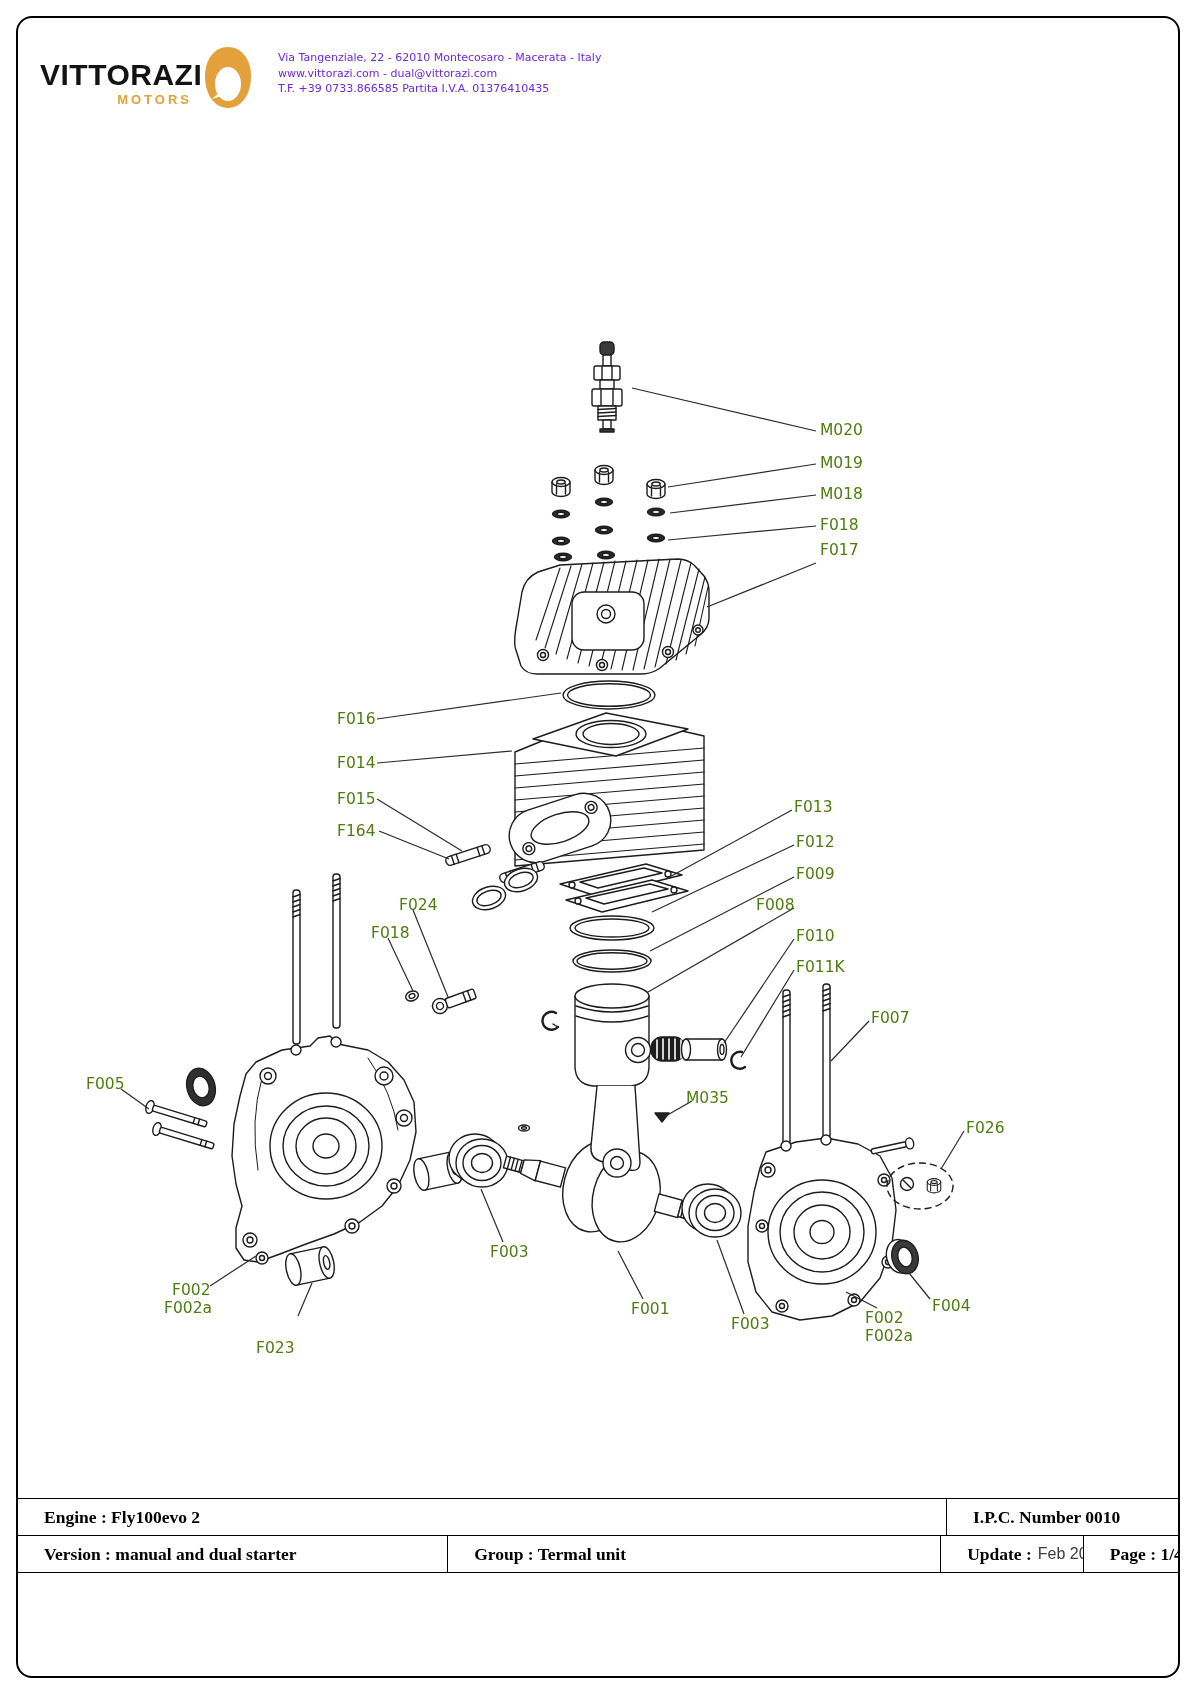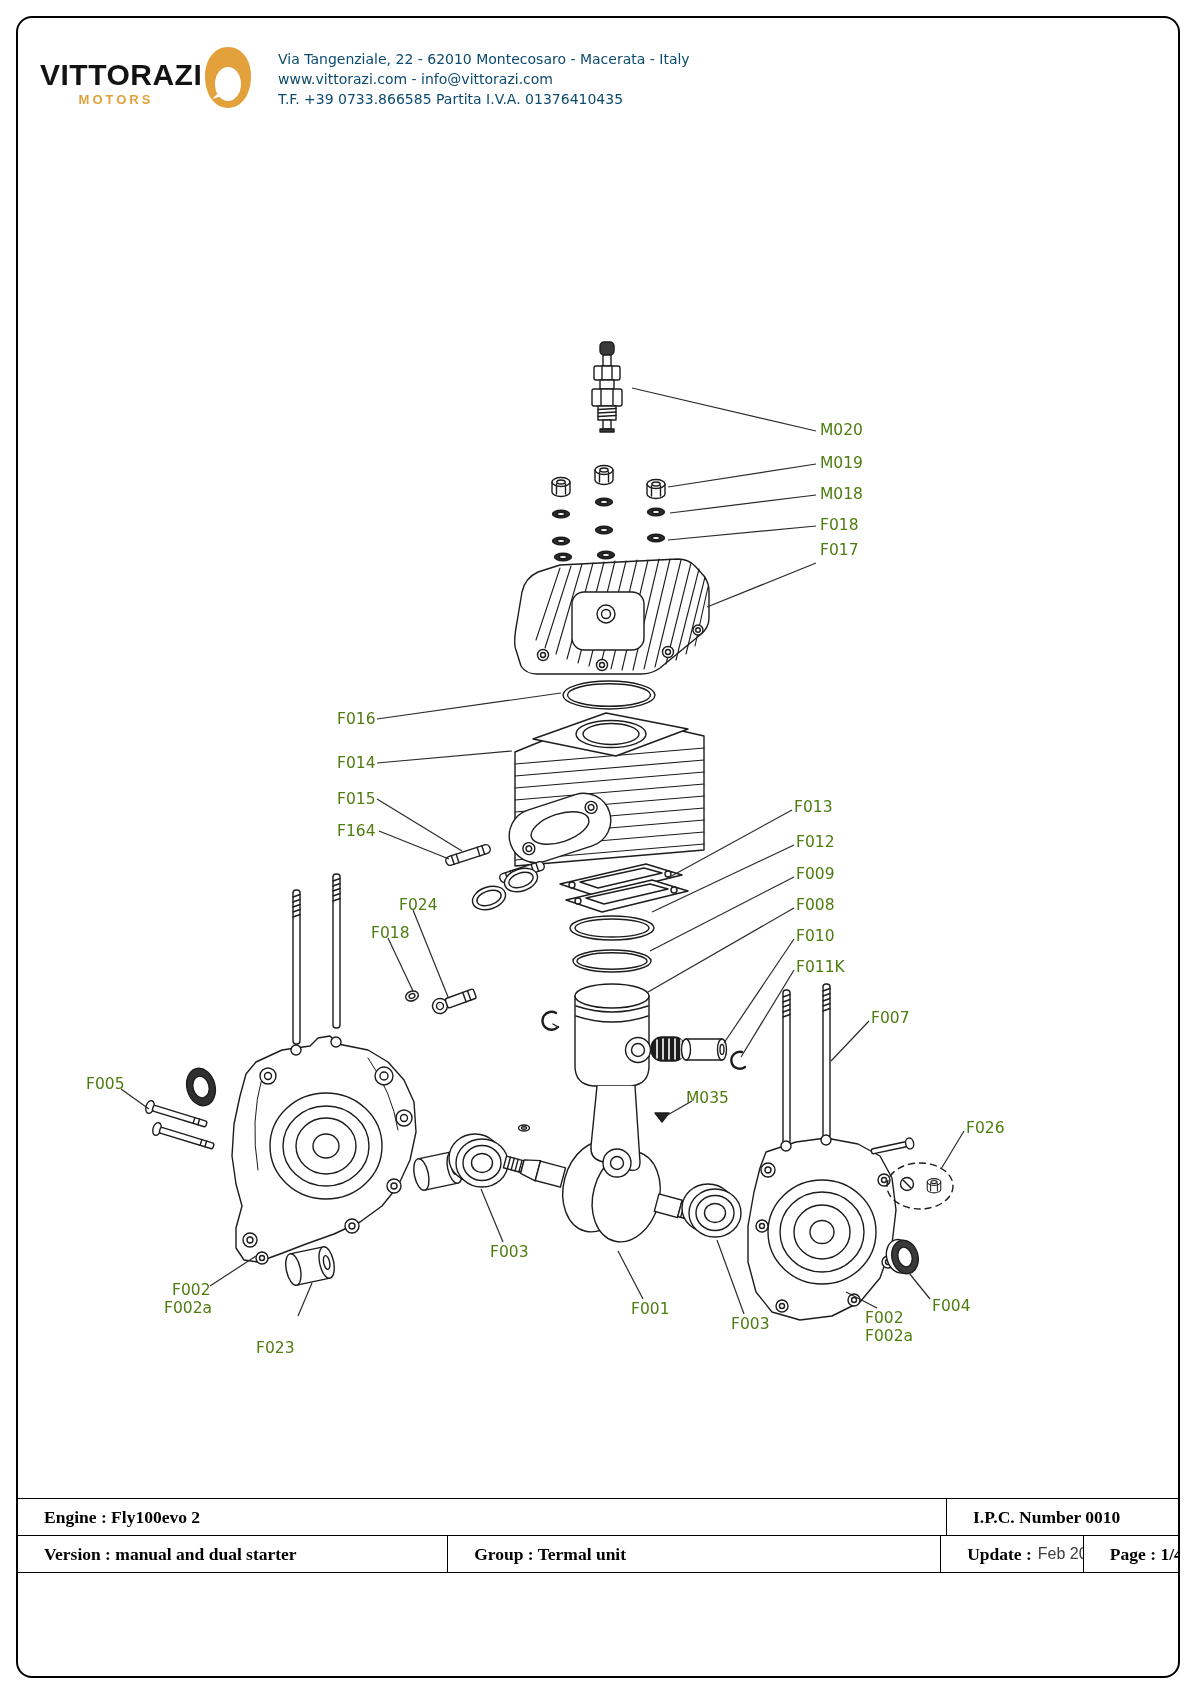--- a/index.html
+++ b/index.html
@@ -8,22 +8,22 @@
   .page-border{position:absolute;left:16px;top:16px;width:1164px;height:1662px;
         border:2px solid #000;border-radius:16px;box-sizing:border-box;}
 
   
   .header{position:absolute;left:40px;top:44px;display:flex;align-items:flex-start;gap:24px;}
   .logo-block{display:flex;align-items:flex-start;gap:10px;}
   .logo-text{width:152px;padding-top:16px;}
   .logo-primary{font-family:"Liberation Sans",sans-serif;font-weight:bold;font-size:30px;
         letter-spacing:.5px;color:#131313;line-height:1;}
   .logo-secondary{font-family:"Liberation Sans",sans-serif;font-weight:bold;font-size:13px;
-        letter-spacing:3px;color:#E2A13B;text-align:center;margin-top:2px;}
-  .address{font-size:14px;color:#0c4a6e;line-height:1.42;padding-top:6px;}
+        letter-spacing:3px;color:#E2A13B;text-align:right;margin-top:2px;}
+  .address{font-size:11px;color:#6d28d9;line-height:1.42;padding-top:6px;}
 
   
   #drawing,#leader-overlay{position:absolute;left:0;top:0;width:1200px;height:1697px;}
   #leader-overlay line{stroke:#2b2b2b;stroke-width:1.2;}
   #label-layer{position:absolute;left:0;top:0;width:1200px;height:1697px;}
   .part-label{position:absolute;font-size:15.5px;color:#4d7c0f;white-space:nowrap;
         font-family:"DejaVu Sans",sans-serif;}
 
   
   .footer-table{position:absolute;left:18px;top:1498px;width:1160px;
@@ -52,21 +52,21 @@
         <div class="logo-secondary">MOTORS</div>
       </div>
       <svg width="52" height="68" viewBox="0 0 52 68">
         <path d="M26,3 C40,3 49,16 49,32 C49,50 40,64 26,64 C12,64 3,50 3,32 C3,16 12,3 26,3 Z" fill="#E2A13B"></path>
         <ellipse cx="26" cy="40" rx="13" ry="17" fill="#ffffff"></ellipse>
         <path d="M10,55 L22,44 L26,50 Z" fill="#ffffff"></path>
       </svg>
     </div>
     <div class="address">
       <div>Via Tangenziale, 22 - 62010 Montecosaro - Macerata - Italy</div>
-      <div>www.vittorazi.com - info@vittorazi.com</div>
+      <div>www.vittorazi.com - dual@vittorazi.com</div>
       <div>T.F. +39 0733.866585 Partita I.V.A. 01376410435</div>
     </div>
   </div>
 
   <svg id="drawing" viewBox="0 0 1200 1697" xmlns="http://www.w3.org/2000/svg">
     <defs>
       <g id="nut">
         <path d="M -9 0 L -9 10 A 9 4.5 0 0 0 9 10 L 9 0"></path>
         <ellipse cx="0" cy="0" rx="9" ry="4.5"></ellipse>
         <ellipse cx="0" cy="0" rx="4.2" ry="2"></ellipse>
@@ -456,21 +456,21 @@
       <div class="part-label" style="left: 820px; top: 485px;">M018</div>
       <div class="part-label" style="left: 820px; top: 516px;">F018</div>
       <div class="part-label" style="left: 820px; top: 541px;">F017</div>
       <div class="part-label" style="left: 337px; top: 710px;">F016</div>
       <div class="part-label" style="left: 337px; top: 754px;">F014</div>
       <div class="part-label" style="left: 337px; top: 790px;">F015</div>
       <div class="part-label" style="left: 337px; top: 822px;">F164</div>
       <div class="part-label" style="left: 794px; top: 798px;">F013</div>
       <div class="part-label" style="left: 796px; top: 833px;">F012</div>
       <div class="part-label" style="left: 796px; top: 865px;">F009</div>
-      <div class="part-label" style="left: 796px; top: 896px;">F008</div>
+      <div class="part-label" style="left: 756px; top: 896px;">F008</div>
       <div class="part-label" style="left: 796px; top: 927px;">F010</div>
       <div class="part-label" style="left: 796px; top: 958px;">F011K</div>
       <div class="part-label" style="left: 871px; top: 1009px;">F007</div>
       <div class="part-label" style="left: 399px; top: 896px;">F024</div>
       <div class="part-label" style="left: 371px; top: 924px;">F018</div>
       <div class="part-label" style="left: 86px; top: 1075px;">F005</div>
       <div class="part-label" style="left: 686px; top: 1089px;">M035</div>
       <div class="part-label" style="left: 966px; top: 1119px;">F026</div>
       <div class="part-label" style="left: 490px; top: 1243px;">F003</div>
       <div class="part-label" style="left: 631px; top: 1300px;">F001</div>

